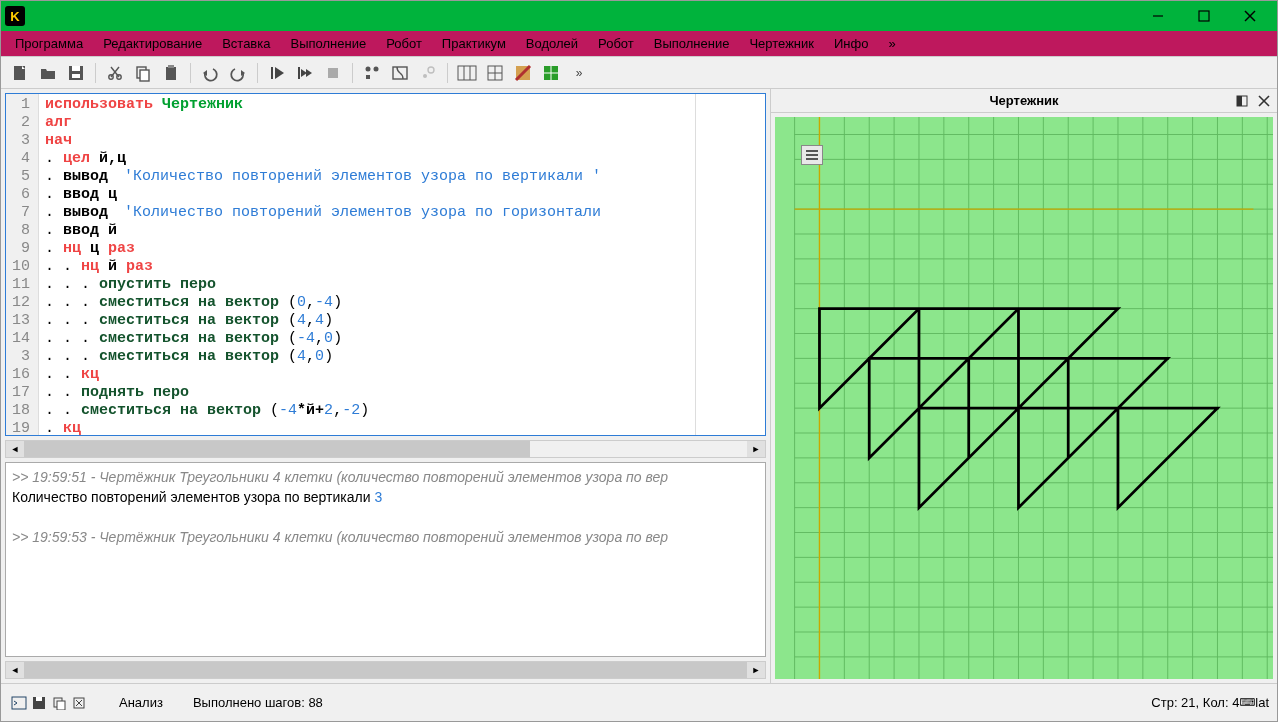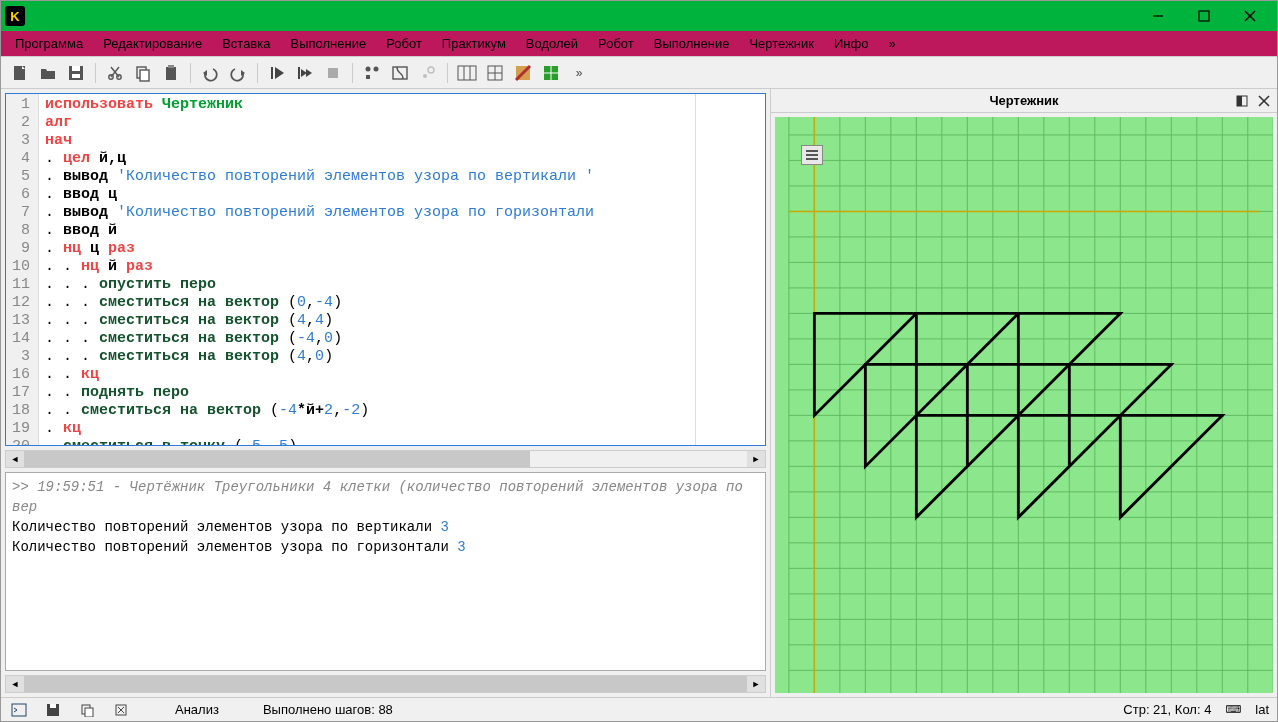--- a/index.html
+++ b/index.html
@@ -20,36 +20,36 @@
 .right { flex: 1; display: flex; flex-direction: column; background: #f0f0f0; }
 .editor-wrap { flex: 4; display: flex; flex-direction: column; overflow: hidden; }
 .editor { flex: 1; display: flex; border: 1px solid #2e7cd6; margin: 4px; overflow: auto; background: #fff; font-family: 'Courier New', monospace; font-size: 15px; line-height: 18px; }
 .gutter { background: #f0f0f0; color: #888; padding: 2px 8px 2px 6px; text-align: right; user-select: none; border-right: 1px solid #ddd; }
 .code { padding: 2px 6px; white-space: pre; flex: 1; }
 .side-gutter { width: 70px; border-left: 1px solid #ddd; }
 .hscroll { height: 18px; background: #f0f0f0; display: flex; align-items: center; margin: 0 4px; border: 1px solid #ccc; }
 .hscroll .arrow { width: 18px; height: 16px; background: #e0e0e0; display: flex; align-items: center; justify-content: center; font-size: 9px; cursor: pointer; }
 .hscroll .track { flex: 1; background: #f0f0f0; height: 16px; position: relative; }
 .hscroll .thumb { position: absolute; left: 0; width: 70%; height: 100%; background: #c8c8c8; }
-.output { flex: 2; margin: 4px; border: 1px solid #aaa; background: #fff; padding: 4px 6px; font-family: Liberation Mono, monospace; font-size: 14px; line-height: 20px; overflow: hidden; }
+.output { flex: 2; margin: 4px; border: 1px solid #aaa; background: #fff; padding: 4px 6px; font-family: Liberation Sans, sans-serif; font-size: 14px; line-height: 20px; overflow: hidden; }
 .output .ts { color: #888; font-style: italic; }
 .output .val { color: #2e7cd6; }
-.statusbar { height: 24px; background: #f0f0f0; border-top: 1px solid #ccc; display: flex; align-items: center; padding: 0 8px; gap: 14px; font-size: 13px; }
+.statusbar { height: 38px; background: #f0f0f0; border-top: 1px solid #ccc; display: flex; align-items: center; padding: 0 8px; font-size: 13px; }
 .statusbar .sbtn { width: 20px; height: 20px; display: flex; align-items: center; justify-content: center; cursor: pointer; }
 .statusbar .flex { flex: 1; }
 .panel-header { height: 24px; display: flex; align-items: center; justify-content: center; position: relative; background: #f0f0f0; border-bottom: 1px solid #ccc; font-weight: bold; font-size: 13px; }
 .panel-header .pbtns { position: absolute; right: 4px; display: flex; gap: 4px; }
 .panel-header .pbtn { width: 18px; height: 18px; cursor: pointer; display: flex; align-items: center; justify-content: center; }
 .canvas-wrap { flex: 1; background: #8ce68c; position: relative; margin: 4px; overflow: hidden; }
 .menu-btn { position: absolute; left: 26px; top: 28px; width: 22px; height: 20px; background: #e8e8e8; border: 1px solid #888; display: flex; flex-direction: column; justify-content: center; align-items: center; gap: 2px; z-index: 10; cursor: pointer; }
 .menu-btn div { width: 12px; height: 2px; background: #555; }
 .kw { color: #ef4444; font-weight: bold; }
 .id { color: #000; font-weight: bold; }
 .fn { color: #14532d; font-weight: bold; }
-.str { color: #2e7cd6; }
+.str { color: #2e7cd6; margin-left: 7px; }
 .num { color: #2e7cd6; }
 .grn { color: #00a030; font-weight: bold; }
 .punct { color: #000; }
 svg { display: block; }
 </style>
 </head>
 <body>
 
 <div class="window">
 
@@ -247,22 +247,22 @@
           <div class="arrow">◄</div>
           <div class="track">
               <div class="thumb"></div>
             </div>
           <div class="arrow">►</div>
         </div>
       </div>
       <div class="output">
         <div class="ts">&gt;&gt; 19:59:51 - Чертёжник Треугольники 4 клетки (количество повторений элементов узора по вер</div>
         <div><span>Количество повторений элементов узора по вертикали </span><span class="val">3</span></div>
-        <div><span>Количество повторений элементов узора по горизонтали </span><span class="val">3</span></div>
         <br>
+        <div class="ts">&gt;&gt; 19:59:53 - Чертёжник Треугольники 4 клетки (количество повторений элементов узора по вер</div>
       </div>
       <div class="hscroll" style="margin-bottom:4px">
         <div class="arrow">◄</div>
         <div class="track">
             <div class="thumb" style="width:100%"></div>
           </div>
         <div class="arrow">►</div>
       </div>
     </div>
 

